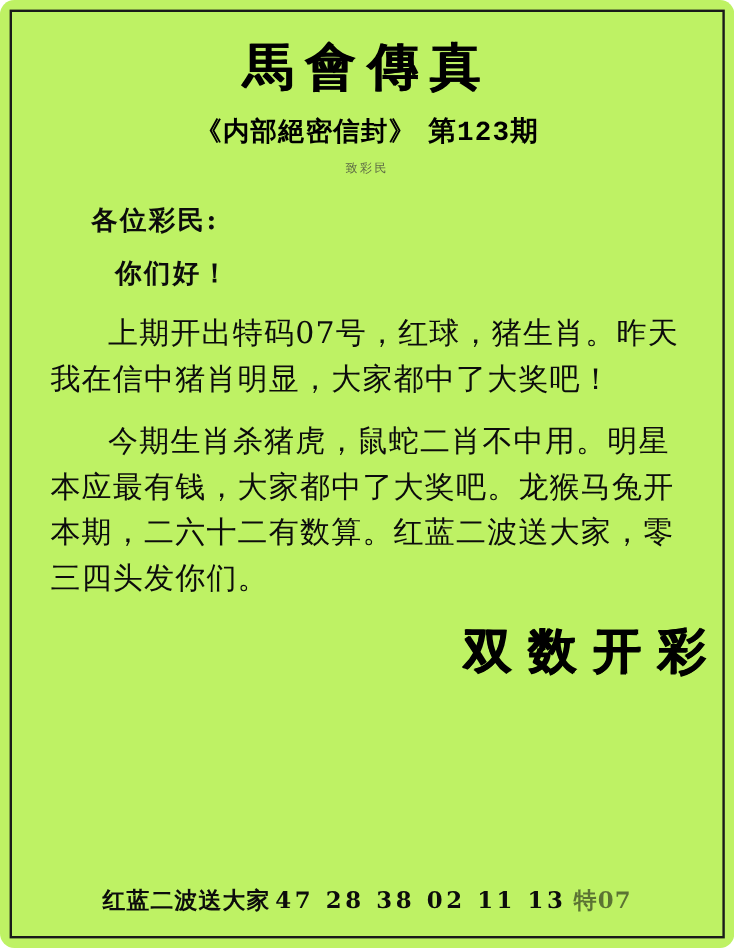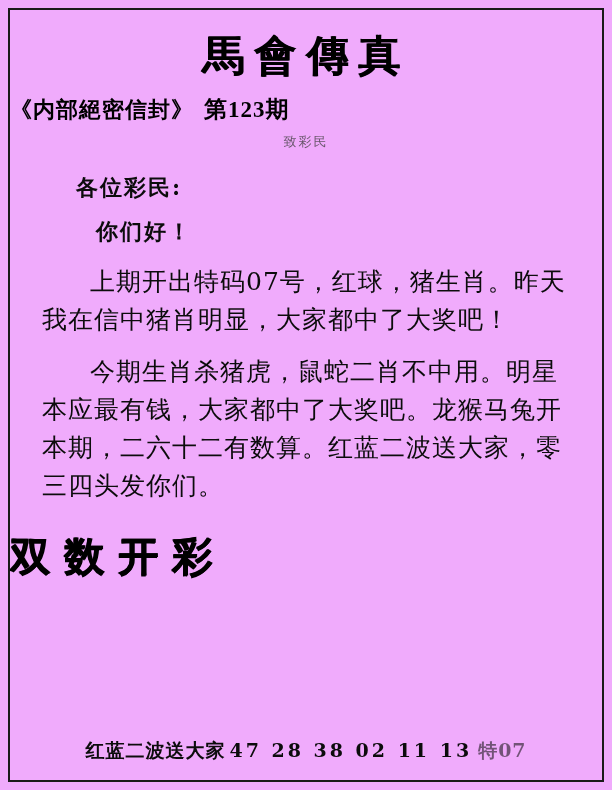--- a/index.html
+++ b/index.html
@@ -12,22 +12,23 @@
     height: 790px;
     font-family: "DejaVu Sans", sans-serif;
     color: #111111;
     overflow: hidden;
     position: relative;
   }
   .page {
     position: relative;
     width: 612px;
     height: 790px;
-    background: #f0abfc;
+    background: #bef264;
     box-sizing: border-box;
+    border-radius: 12px;
   }
   .border-frame {
     position: absolute;
     left: 8px;
     top: 8px;
     right: 8px;
     bottom: 8px;
     border: 2px solid #1a1a1a;
     box-sizing: border-box;
   }
@@ -45,35 +46,36 @@
     text-align: center;
     font-family: "DejaVu Serif", serif;
     font-weight: bold;
     font-size: 42px;
     letter-spacing: 10px;
     margin-top: 18px;
     color: #000;
     text-shadow: 1px 0 0 #000;
   }
   .subtitle-row {
+    text-align: center;
     margin-top: 10px;
-    font-family: Liberation Serif, serif;
+    font-family: Liberation Mono, monospace;
     font-weight: bold;
     font-size: 22px;
     color: #000;
     letter-spacing: 1px;
   }
   .subtitle-row .issue {
     margin-left: 10px;
     font-size: 23px;
   }
   .dedication {
     text-align: center;
     margin-top: 8px;
-    font-size: 13px;
+    font-size: 10px;
     color: #3a3a3a;
     letter-spacing: 2px;
     opacity: .75;
   }
 
   
   .letter {
     margin: 22px 26px 0 32px;
     font-family: "DejaVu Serif", serif;
     color: #0c0c0c;
@@ -98,22 +100,22 @@
     letter-spacing: 1px;
     margin-top: 16px;
     text-indent: 48px;
   }
   .para.p2 {
     margin-top: 14px;
   }
 
   
   .highlight {
-    text-align: left;
-    margin-top: 24px;
+    text-align: right;
+    margin-top: 14px;
     font-family: "DejaVu Serif", serif;
     font-weight: bold;
     font-size: 40px;
     letter-spacing: 14px;
     color: #000;
     text-shadow: 1px 0 0 #000, 0 1px 0 #000;
   }
 
   
   .footer {

